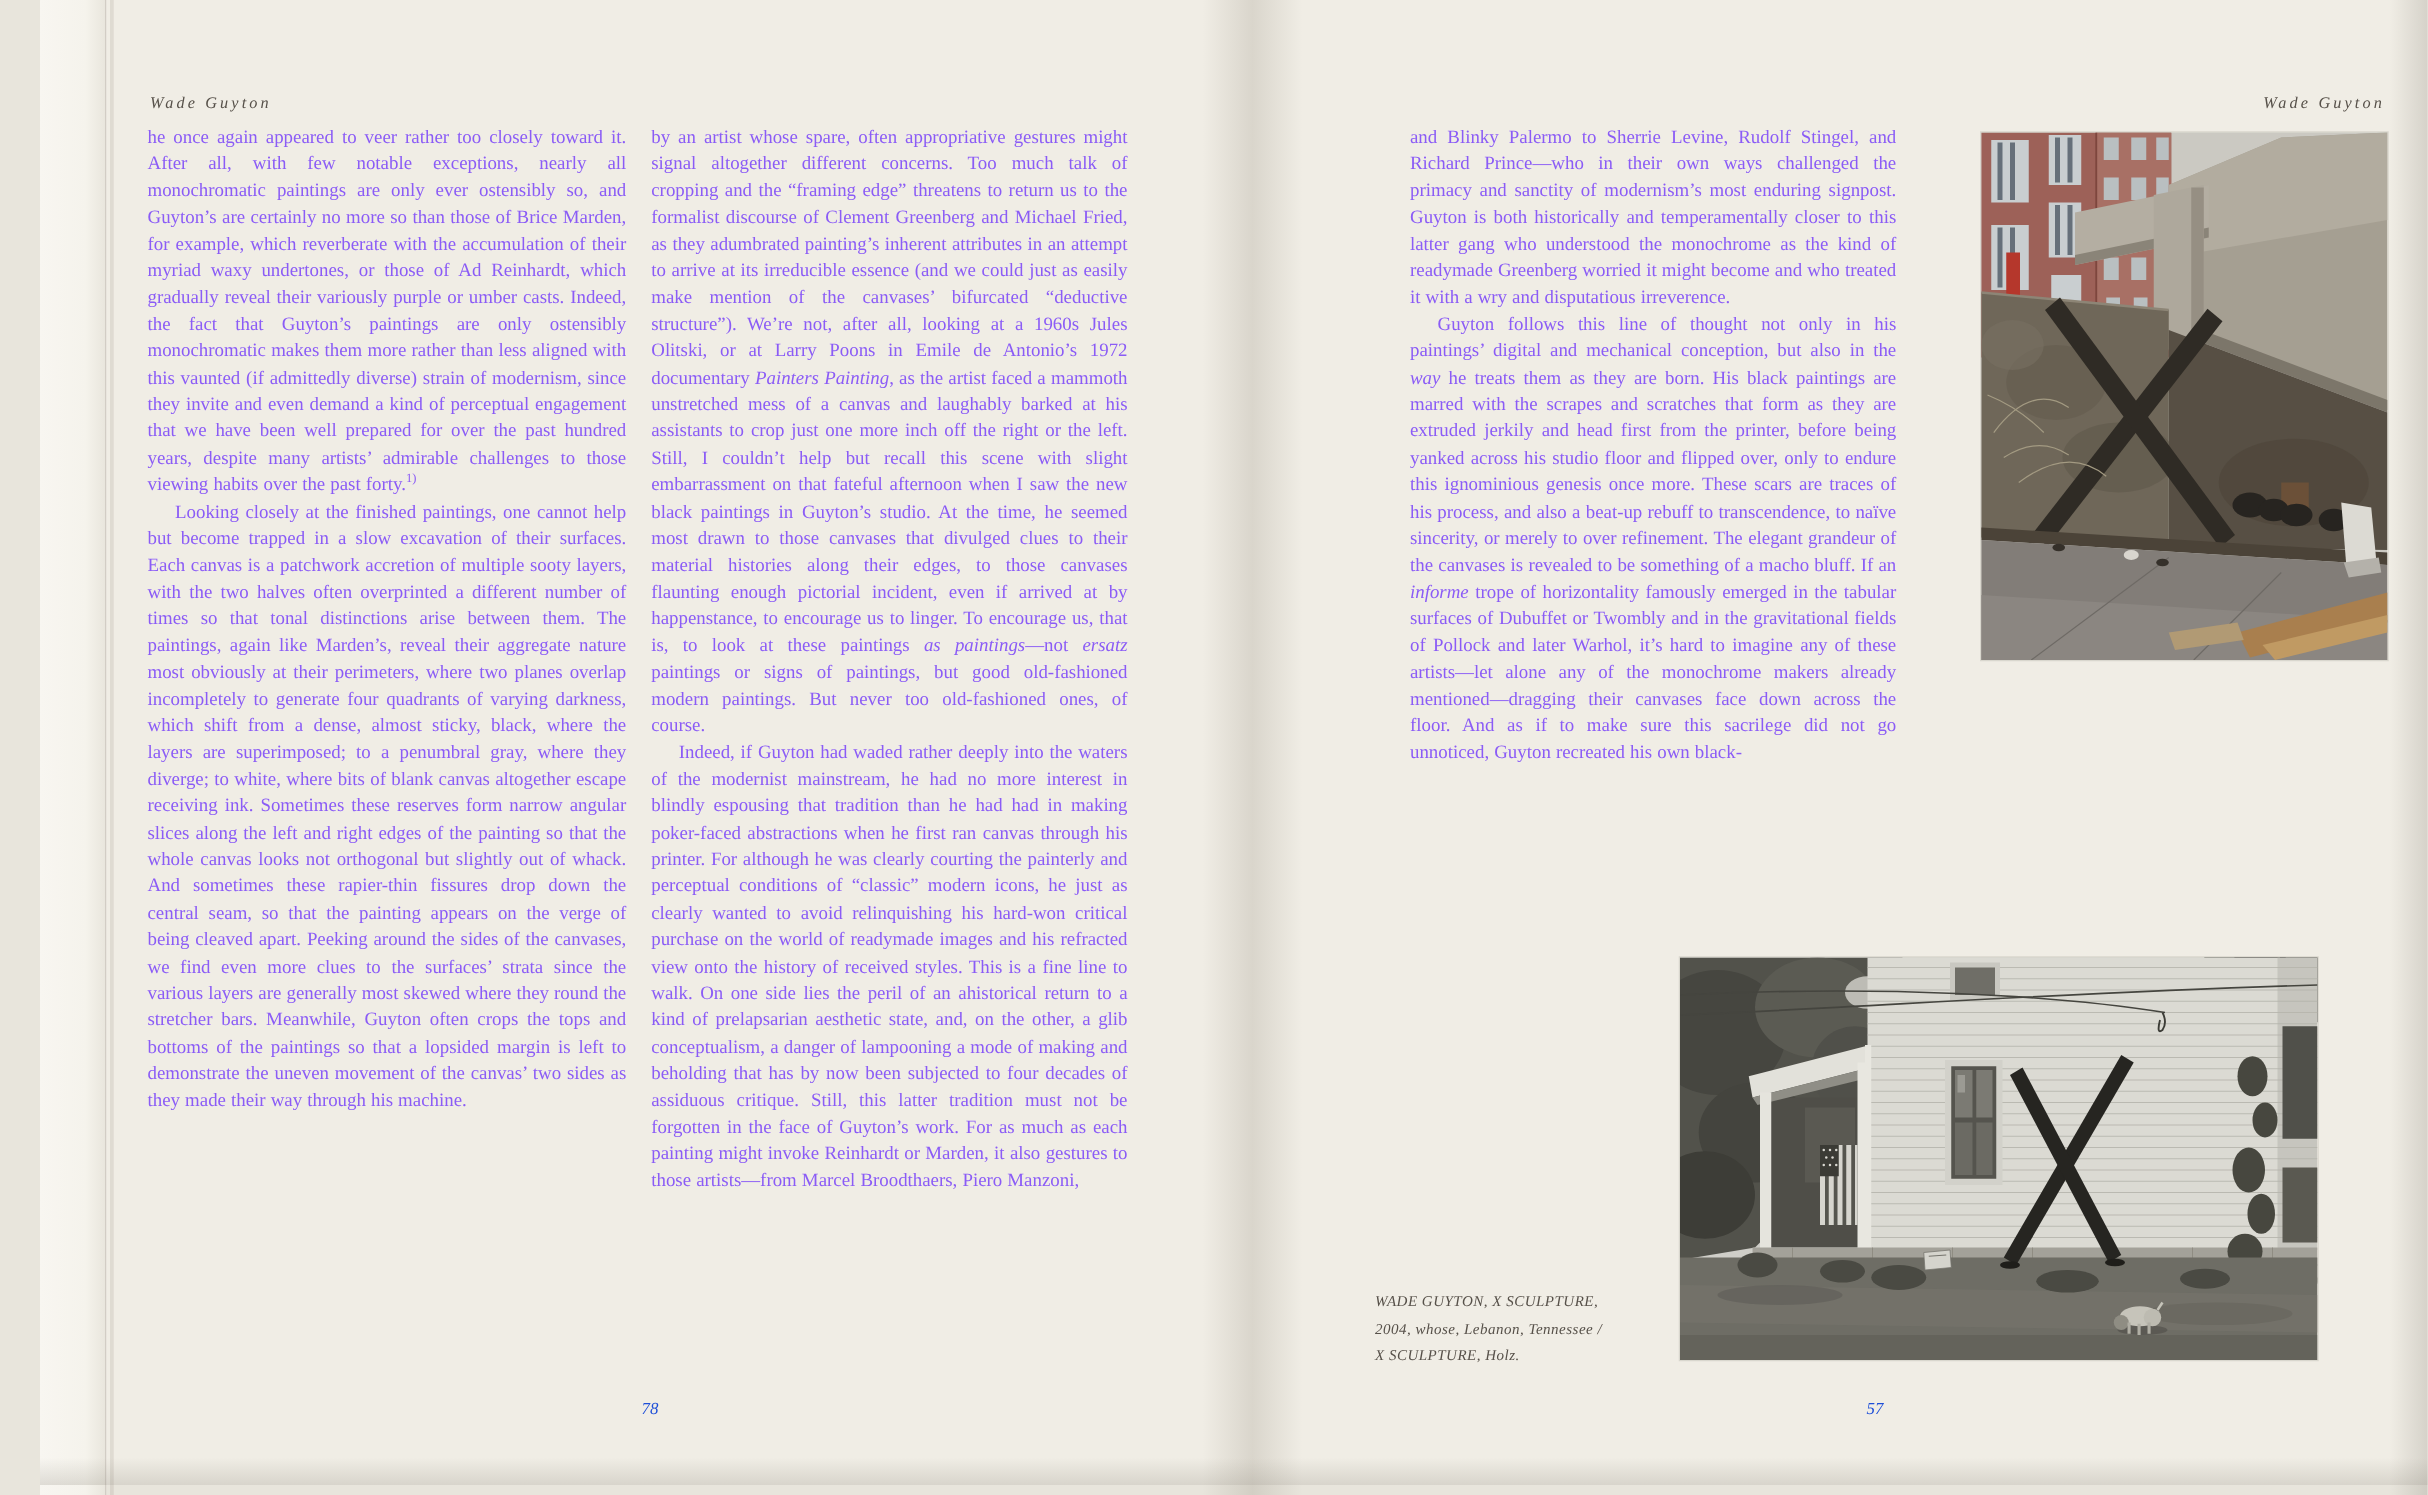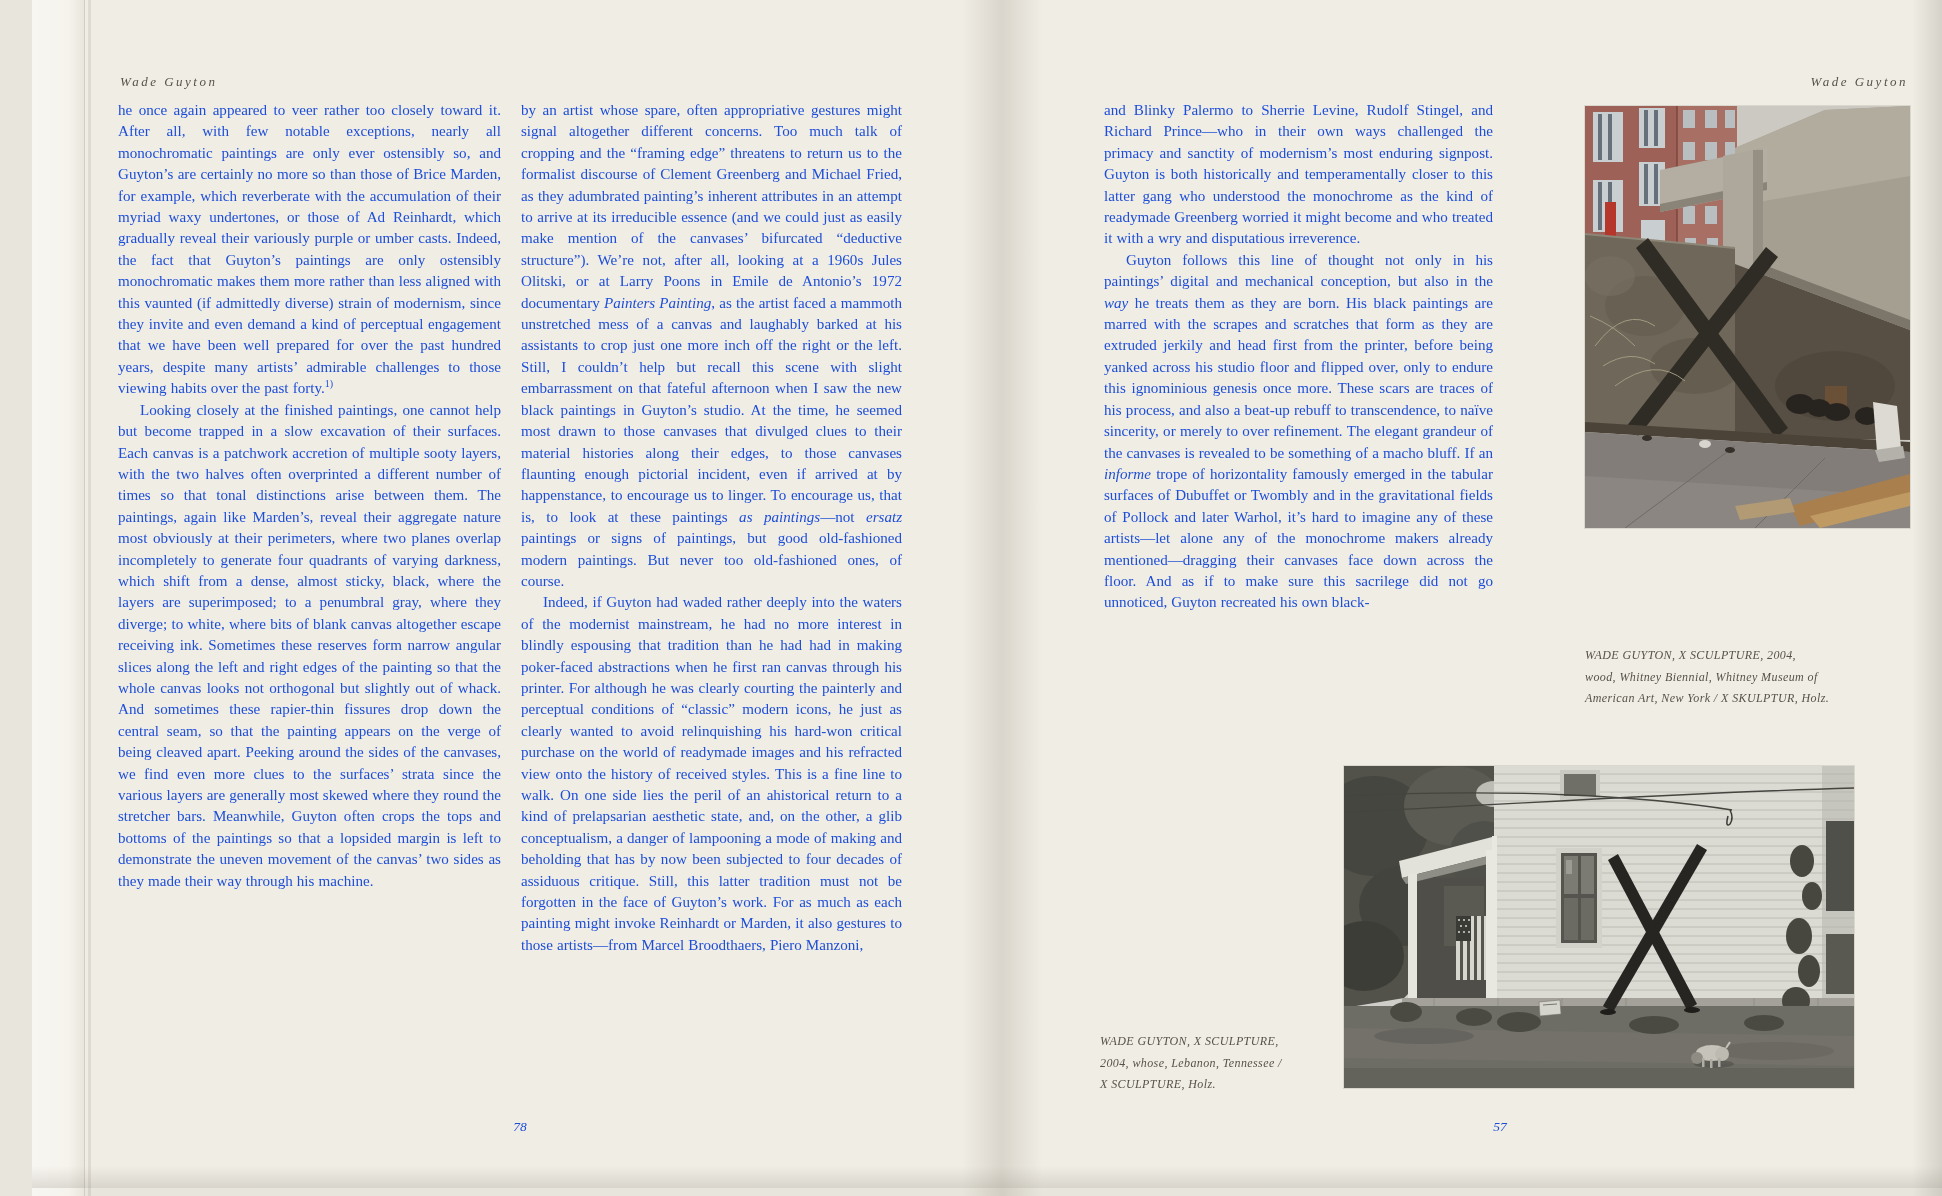--- a/index.html
+++ b/index.html
@@ -19,22 +19,22 @@
                background:linear-gradient(0deg,rgba(120,115,103,.20),rgba(0,0,0,0));}
 
   .running-head{position:absolute;top:74px;font-style:italic;font-size:13px;
                 letter-spacing:2.5px;color:#57514a;}
   .head-left{left:88px;}
   .head-right{left:1650px;width:226px;text-align:right;}
 
   .col{position:absolute;top:100px;text-align:justify;}
   .col1{left:86px;width:383px;}
   .col2{left:489px;width:381px;}
-  .col3{left:1072px;width:389px;}
-  .col p{margin:0;font-size:15.1px;line-height:21.4px;color:#1d4ed8;
+  .col3{left:1096px;width:389px;}
+  .col p{margin:0;font-size:15.1px;line-height:21.4px;color:#8b5cf6;
          text-align:justify;hyphens:auto;-webkit-hyphens:auto;word-spacing:.02em;}
   .col p.indent{text-indent:22px;}
   .col p sup{font-size:10px;line-height:0;}
 
   .caption{position:absolute;font-style:italic;font-size:12px;line-height:21.5px;
            color:#57514a;letter-spacing:.4px;}
   .caption1{left:1553px;top:645px;width:290px;}
   .caption2{left:1068px;top:1031px;width:260px;}
 
   .pagenum{position:absolute;top:1119px;width:40px;text-align:center;
@@ -161,25 +161,20 @@
         <ellipse cx="252" cy="306" rx="13" ry="9"></ellipse>
           <ellipse cx="282" cy="310" rx="12" ry="9"></ellipse>
       </g>
       <polygon points="288,296 312,300 316,342 292,346" fill="#dcdad3"></polygon>
       <polygon points="290,344 318,340 320,352 294,356" fill="#b4b1aa"></polygon>
       <polygon points="205,400 325,368 325,392 215,420" fill="#a97f4e"></polygon>
       <polygon points="225,410 325,386 325,400 235,422" fill="#c09a63"></polygon>
       <polygon points="150,400 205,392 210,406 155,414" fill="#b19a74"></polygon>
     </svg>
   </div>
-  <div class="caption caption1">
-      <div>WADE GUYTON, X SCULPTURE, 2004,</div>
-      <div>wood, Whitney Biennial, Whitney Museum of</div>
-      <div>American Art, New York / X SKULPTUR, Holz.</div>
-    </div>
 
   <div class="photo photo2">
     <svg viewBox="0 0 510 322" preserveAspectRatio="none">
       <rect width="510" height="322" fill="#cfcec8"></rect>
 
       <polygon points="0,0 178,0 166,42 150,92 120,152 90,202 60,232 0,242" fill="#52524b"></polygon>
       <ellipse cx="30" cy="60" rx="55" ry="50" fill="#464640"></ellipse>
       <ellipse cx="110" cy="40" rx="50" ry="40" fill="#5b5b53"></ellipse>
       <ellipse cx="60" cy="140" rx="45" ry="40" fill="#44443e"></ellipse>
       <ellipse cx="20" cy="190" rx="40" ry="35" fill="#3d3d37"></ellipse>

